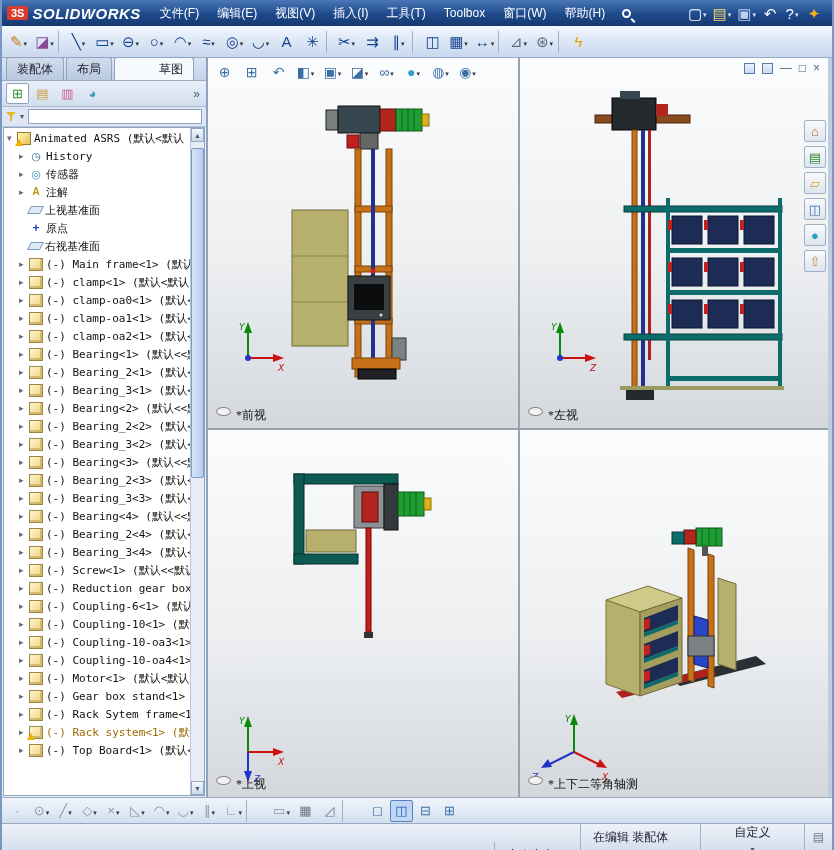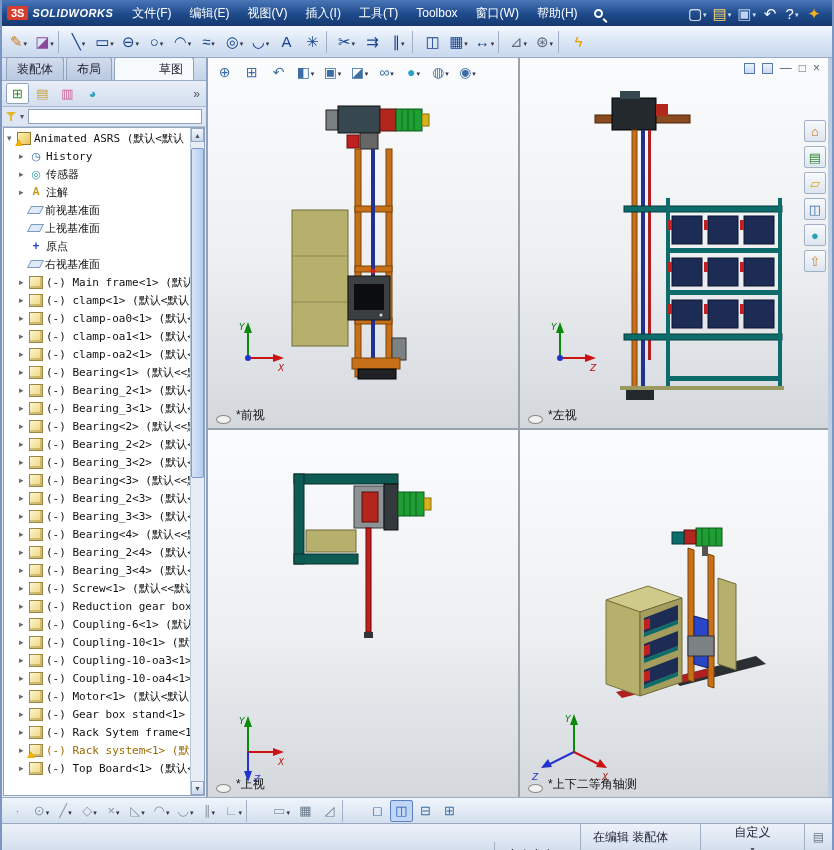--- a/index.html
+++ b/index.html
@@ -5,21 +5,21 @@
 *{margin:0;padding:0;box-sizing:border-box;}
 html,body{width:834px;height:850px;overflow:hidden;}
 body{font-family:"Liberation Sans",sans-serif;font-size:12px;background:#bfcde0;}
 #app{position:relative;width:834px;height:850px;background:#bfcde0;border-left:2px solid #7a96c2;border-right:2px solid #7a96c2;}
 
 
 .titlebar{position:absolute;left:0;top:0;width:830px;height:26px;display:flex;align-items:center;color:#fff;
  background:linear-gradient(#4a77b8,#1e4a8c 55%,#16396f);}
 .logo{display:flex;align-items:center;gap:4px;padding:0 10px 0 5px;}
 .logo-mark{background:#d83c2e;color:#fff;font-weight:bold;font-size:11px;padding:1px 4px;border-radius:2px;}
-.logo-text{font-weight:bold;font-size:11px;letter-spacing:.5px;font-style:italic;}
+.logo-text{font-weight:bold;font-size:15px;letter-spacing:.5px;font-style:italic;}
 .menubar{display:flex;height:100%;}
 .menu-item{padding:0 9px;line-height:26px;font-size:12px;white-space:nowrap;cursor:default;}
 .searchbtn{width:24px;height:20px;display:flex;align-items:center;justify-content:center;}
 .mag{width:9px;height:9px;border:2px solid #fff;border-radius:50%;position:relative;display:inline-block;}
 .mag::after{content:"";position:absolute;width:2px;height:5px;background:#fff;transform:rotate(-45deg);left:8px;top:7px;}
 .tb-icons{margin-left:auto;display:flex;align-items:center;gap:2px;padding-right:8px;}
 .titlebar .tbtn{height:20px;min-width:20px;}
 .titlebar .g{font-size:13px;}
 .titlebar .dda::after{color:#d8e4f4;}
 
@@ -77,21 +77,21 @@
 .sb-thumb{position:absolute;left:0;right:0;top:6px;height:330px;background:linear-gradient(90deg,#d7e4f8,#b5cdf0);border:1px solid #7d9cc8;border-radius:2px;}
 
 
 .viewport{position:absolute;left:206px;top:58px;width:620px;height:739px;background:#98a2ac;}
 .quad{position:absolute;overflow:hidden;background:linear-gradient(180deg,#fbfcfd 0%,#edeff1 55%,#d4d8dd 100%);}
 .q-tl{left:0;top:0;width:310px;height:370px;}
 .q-tr{left:312px;top:0;width:308px;height:370px;}
 .q-bl{left:0;top:372px;width:310px;height:367px;}
 .q-br{left:312px;top:372px;width:308px;height:367px;}
 .quad svg{position:absolute;left:0;top:0;}
-.vlabel{position:absolute;left:8px;bottom:4px;display:flex;align-items:flex-end;gap:5px;font-size:12px;color:#111;z-index:3;}
+.vlabel{position:absolute;left:8px;bottom:4px;display:flex;align-items:flex-start;gap:5px;font-size:12px;color:#111;z-index:3;font-family:Liberation Serif, serif;}
 .cam{width:15px;height:9px;border:1px solid #888;border-radius:50%;background:#f2f2f2;display:inline-block;}
 .triad text{font-size:9px;font-style:italic;font-family:"DejaVu Sans",sans-serif;}
 .hud{position:absolute;left:4px;top:3px;display:flex;gap:2px;z-index:5;}
 .hud .tbtn{height:22px;}
 .hud .g{font-size:14px;}
 .winctl{position:absolute;right:8px;top:4px;display:flex;gap:7px;z-index:5;align-items:center;color:#5a6670;}
 .wbox{width:11px;height:11px;border:1px solid #5a78a8;background:linear-gradient(#eaf2fc,#c8daf2);display:inline-block;}
 .wglyph{font-size:12px;line-height:1;cursor:default;}
 .taskstrip{position:absolute;right:2px;top:62px;display:flex;flex-direction:column;gap:4px;z-index:5;}
 .tsbtn{width:22px;height:22px;border:1px solid #9fb0c8;background:linear-gradient(#f8fafc,#dde5ef);display:flex;align-items:center;justify-content:center;border-radius:2px;}
@@ -338,25 +338,20 @@
     <span class="ticon i-sensors-icon"></span>
     <span class="tlabel">传感器</span>
   </div>
 
   <div class="trow lv1">
     <span class="exp">▸</span>
     <span class="ticon i-annotations-icon"></span>
     <span class="tlabel">注解</span>
   </div>
 
-  <div class="trow lv1">
-    <span class="exp"></span>
-    <span class="ticon i-plane-icon"></span>
-    <span class="tlabel">前视基准面</span>
-  </div>
 
   <div class="trow lv1">
     <span class="exp"></span>
     <span class="ticon i-plane-icon"></span>
     <span class="tlabel">上视基准面</span>
   </div>
 
   <div class="trow lv1">
     <span class="exp"></span>
     <span class="ticon i-origin-icon"></span>

